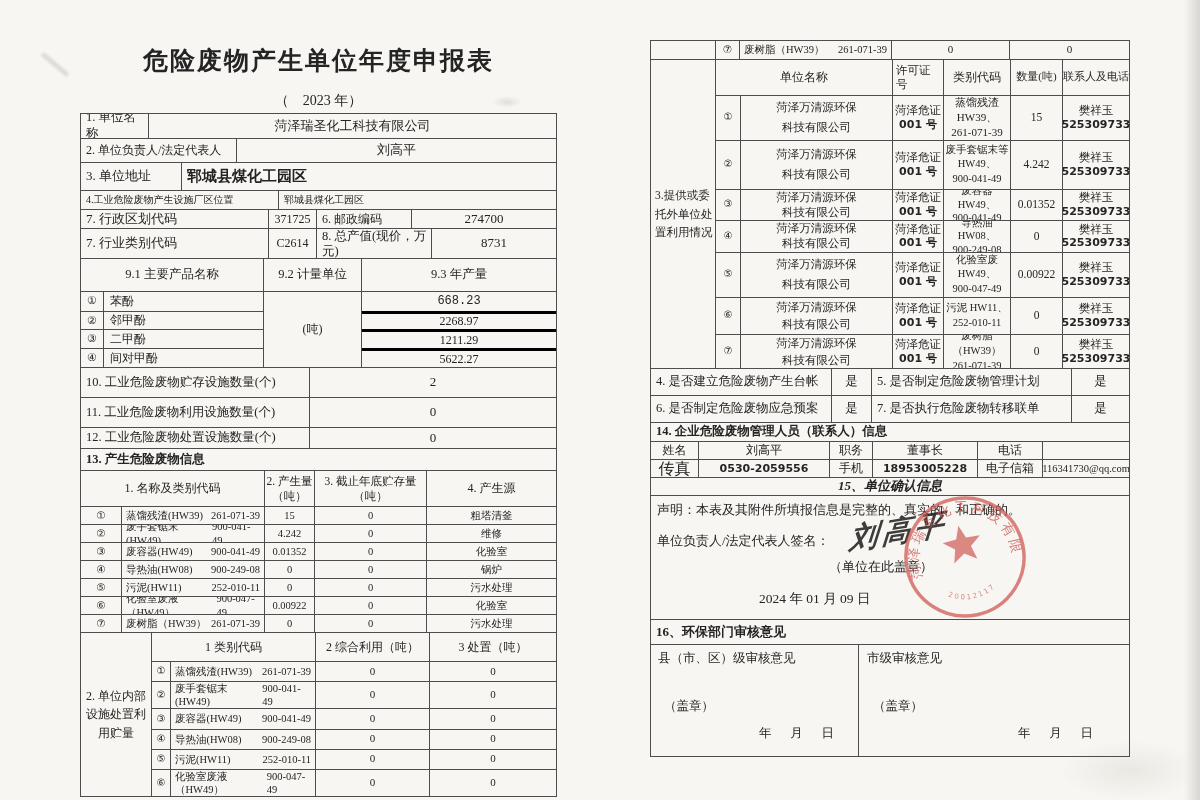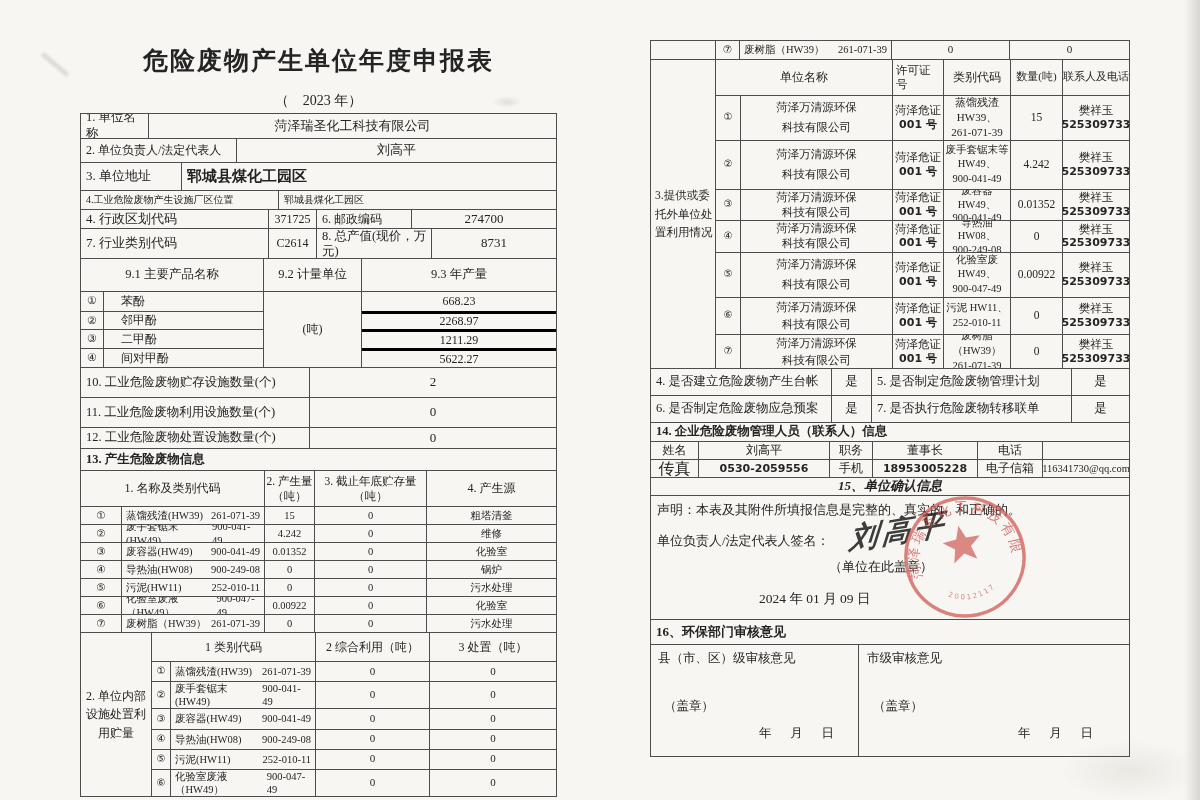--- a/index.html
+++ b/index.html
@@ -19,23 +19,23 @@
 .lab{justify-content:flex-start;padding-left:5px;}
 .grow{flex:1;}
 .small{font-size:10px;}
 .big{font-size:15px;font-weight:600;}
 .pre{white-space:pre-line;text-align:center;}
 .sect{font-weight:bold;font-size:12.5px;justify-content:flex-start;padding-left:5px;}
 .col{display:flex;flex-direction:column;align-items:stretch;padding:0;}
 .pr{display:flex;height:19px;border-top:1px solid #4d4d4d;align-items:center;font-size:12px;}
 .col > .pr:first-child{border-top:none;}
 .pno{width:23px;height:100%;border-right:1px solid #4d4d4d;display:flex;align-items:center;justify-content:center;font-size:11px;flex:none;}
-.pname{padding-left:6px;margin-left:11px;}
+.pname{padding-left:6px;}
 .pv{height:19px;border-top:3px solid #000000;display:flex;align-items:center;justify-content:center;font-size:12px;}
-.col > .pv:first-child{border-top:none;}
+.col > .pv:first-child{border-top:none;font-family:Liberation Mono, monospace;}
 .wr{height:18px;font-size:10.5px;}
 .wr .c{font-size:10.5px;}
 .namec{justify-content:space-between;padding:0 4px;}
 .hdr2{font-size:12px;}
 .irow{display:flex;border-top:1px solid #4d4d4d;flex:1;align-items:stretch;}
 .xrow .c{font-size:11.5px;}
 .bold{font-weight:bold;font-style:italic;}
 .num{font-weight:bold;font-family:"DejaVu Sans","Liberation Sans",sans-serif;font-size:11px;letter-spacing:0;}
 .confirm{position:relative;display:block;}
 .confirm div{position:absolute;}
@@ -71,21 +71,21 @@
     </div>
     <div class="tr" style="height:28px">
       <div class="c lab" style="width:100px">3. 单位地址</div>
       <div class="c grow lab big">郓城县煤化工园区</div>
     </div>
     <div class="tr" style="height:19px">
       <div class="c lab small" style="width:197px">4.工业危险废物产生设施厂区位置</div>
       <div class="c grow lab small">郓城县煤化工园区</div>
     </div>
     <div class="tr" style="height:19px">
-      <div class="c lab" style="width:187px">4. 行政区划代码</div>
+      <div class="c lab" style="width:187px">7. 行政区划代码</div>
       <div class="c" style="width:48px;font-size:12px">371725</div>
       <div class="c lab" style="width:95px;font-size:12px">6. 邮政编码</div>
       <div class="c grow">274700</div>
     </div>
     <div class="tr" style="height:30px">
       <div class="c lab" style="width:187px">7. 行业类别代码</div>
       <div class="c" style="width:48px;font-size:12px">C2614</div>
       <div class="c lab" style="width:115px;font-size:12.5px;line-height:1.2">8. 总产值(现价，万元)</div>
       <div class="c grow">8731</div>
     </div>

